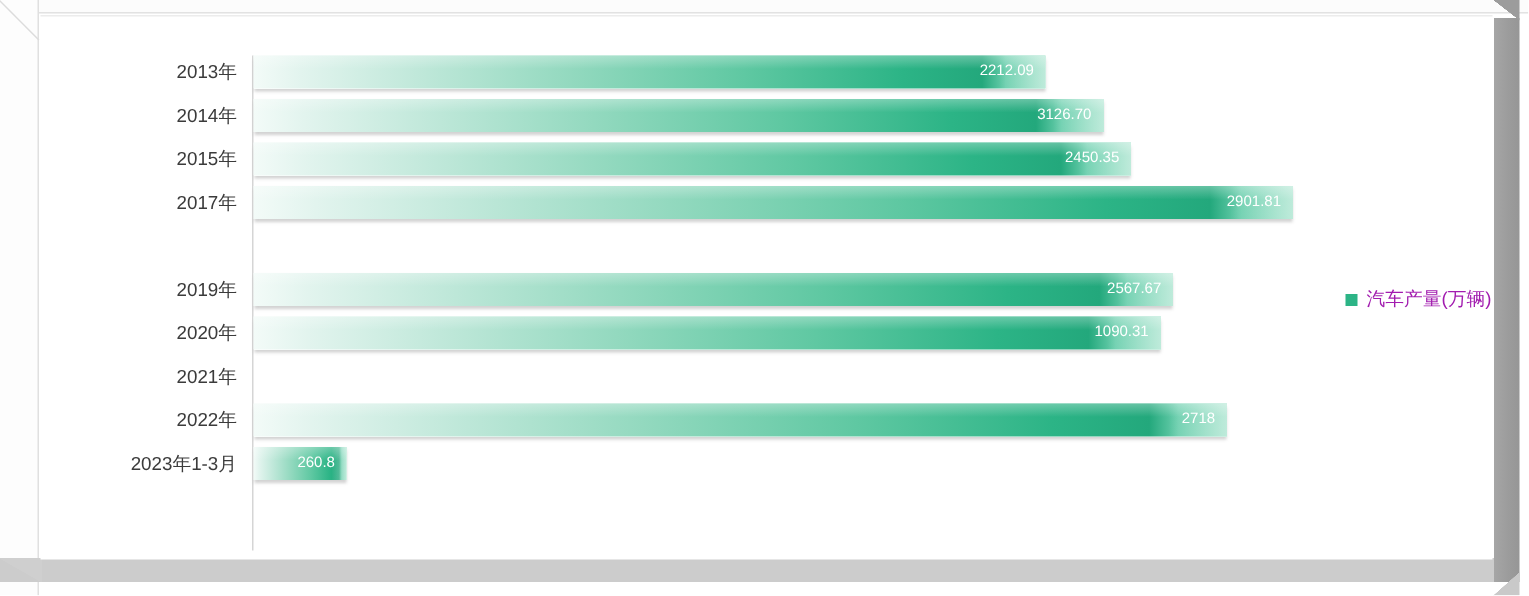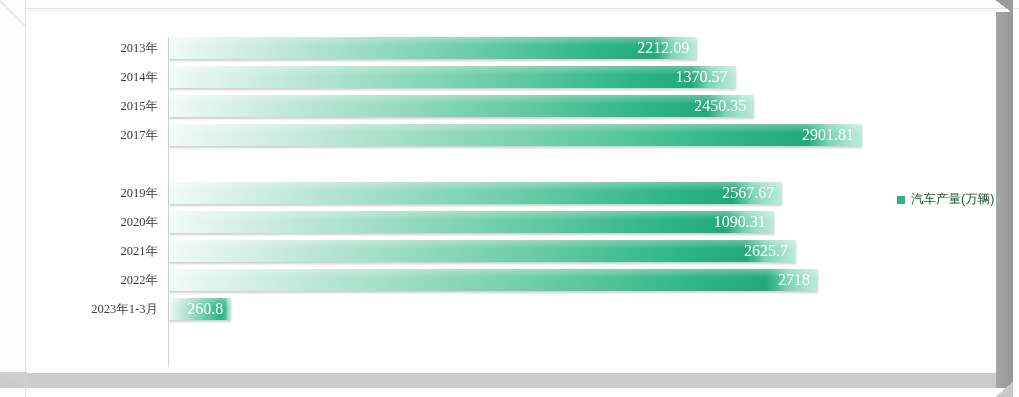--- a/index.html
+++ b/index.html
@@ -115,21 +115,20 @@
 
   .rows {
     position: absolute;
     left: 0; top: 26px;
     width: 100%;
   }
 
   .bar-row {
     position: relative;
     height: 29px;
-    font-family: Liberation Serif, serif;
   }
 
   .cat-label {
     position: absolute;
     left: 0;
     top: 0;
     width: 131px;
     height: 22px;
     line-height: 22px;
     text-align: right;
@@ -182,21 +181,21 @@
     background: linear-gradient(to right, rgba(255,255,255,0.0), rgba(255,255,255,0.42));
     pointer-events: none;
   }
 
   .bar-value {
     position: absolute;
     right: 8px;
     top: 0;
     height: 22px;
     line-height: 22px;
-    font-size: 16px;
+    font-size: 10px;
     color: #ffffff;
     z-index: 2;
     white-space: nowrap;
   }
 
   
   .legend {
     position: absolute;
     left: 870px;
     top: 180px;
@@ -206,21 +205,21 @@
     white-space: nowrap;
   }
   .legend-swatch {
     width: 8px;
     height: 8px;
     background: #2cb486;
     display: inline-block;
   }
   .legend-label {
     font-size: 12.5px;
-    color: #14532d;
+    color: #a21caf;
   }
 </style>
 </head>
 <body>
 
 <div id="chart-root">
 
   <div class="frame-outer">
     <div class="wall-top"></div>
     <div class="wall-left"></div>
@@ -240,21 +239,21 @@
           <div class="bar-wrap" style="width: 528.284px;">
             <div class="bar">
               <span class="bar-value">2212.09</span>
             </div>
           </div>
         </div>
         <div class="bar-row">
           <div class="cat-label">2014年</div>
           <div class="bar-wrap" style="width: 566.597px;">
             <div class="bar">
-              <span class="bar-value">1370.57</span>
+              <span class="bar-value">3126.70</span>
             </div>
           </div>
         </div>
         <div class="bar-row">
           <div class="cat-label">2015年</div>
           <div class="bar-wrap" style="width: 585.184px;">
             <div class="bar">
               <span class="bar-value">2450.35</span>
             </div>
           </div>
@@ -280,25 +279,20 @@
         <div class="bar-row">
           <div class="cat-label">2020年</div>
           <div class="bar-wrap" style="width: 604.8px;">
             <div class="bar">
               <span class="bar-value">1090.31</span>
             </div>
           </div>
         </div>
         <div class="bar-row">
           <div class="cat-label">2021年</div>
-          <div class="bar-wrap" style="width: 627.06px;">
-            <div class="bar">
-              <span class="bar-value">2625.7</span>
-            </div>
-          </div>
         </div>
         <div class="bar-row">
           <div class="cat-label">2022年</div>
           <div class="bar-wrap" style="width: 649.103px;">
             <div class="bar">
               <span class="bar-value">2718</span>
             </div>
           </div>
         </div>
         <div class="bar-row">

